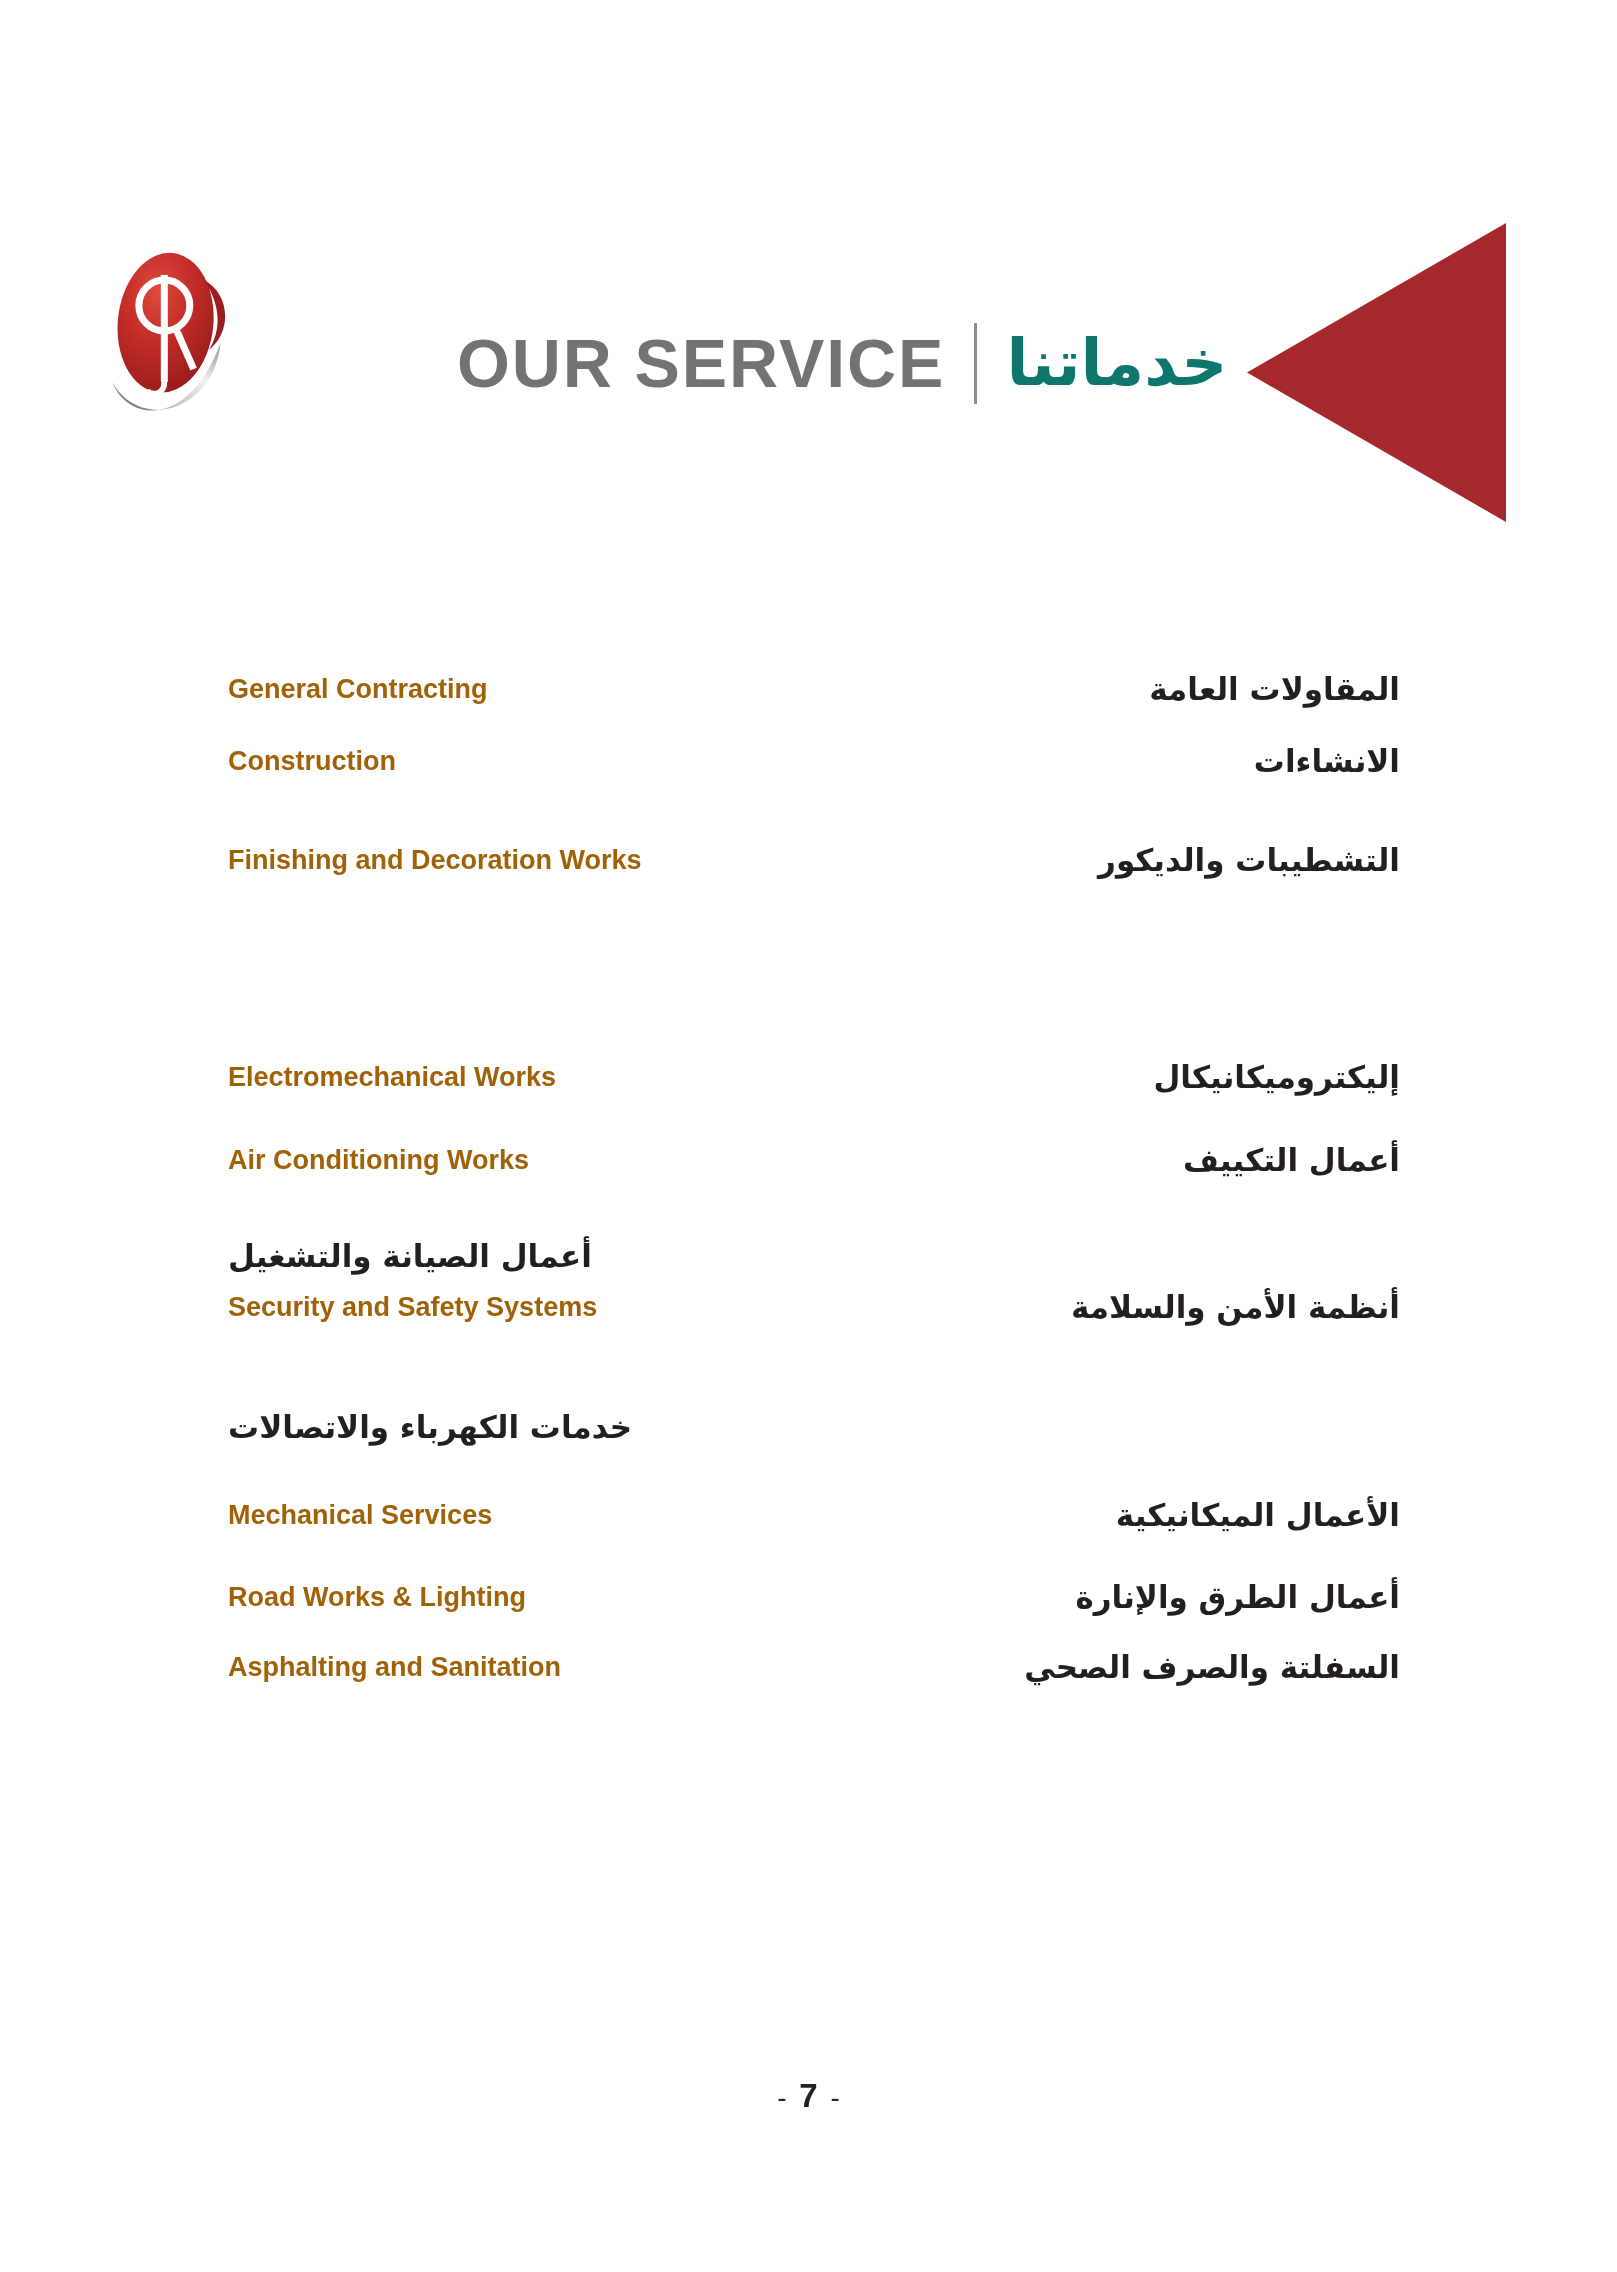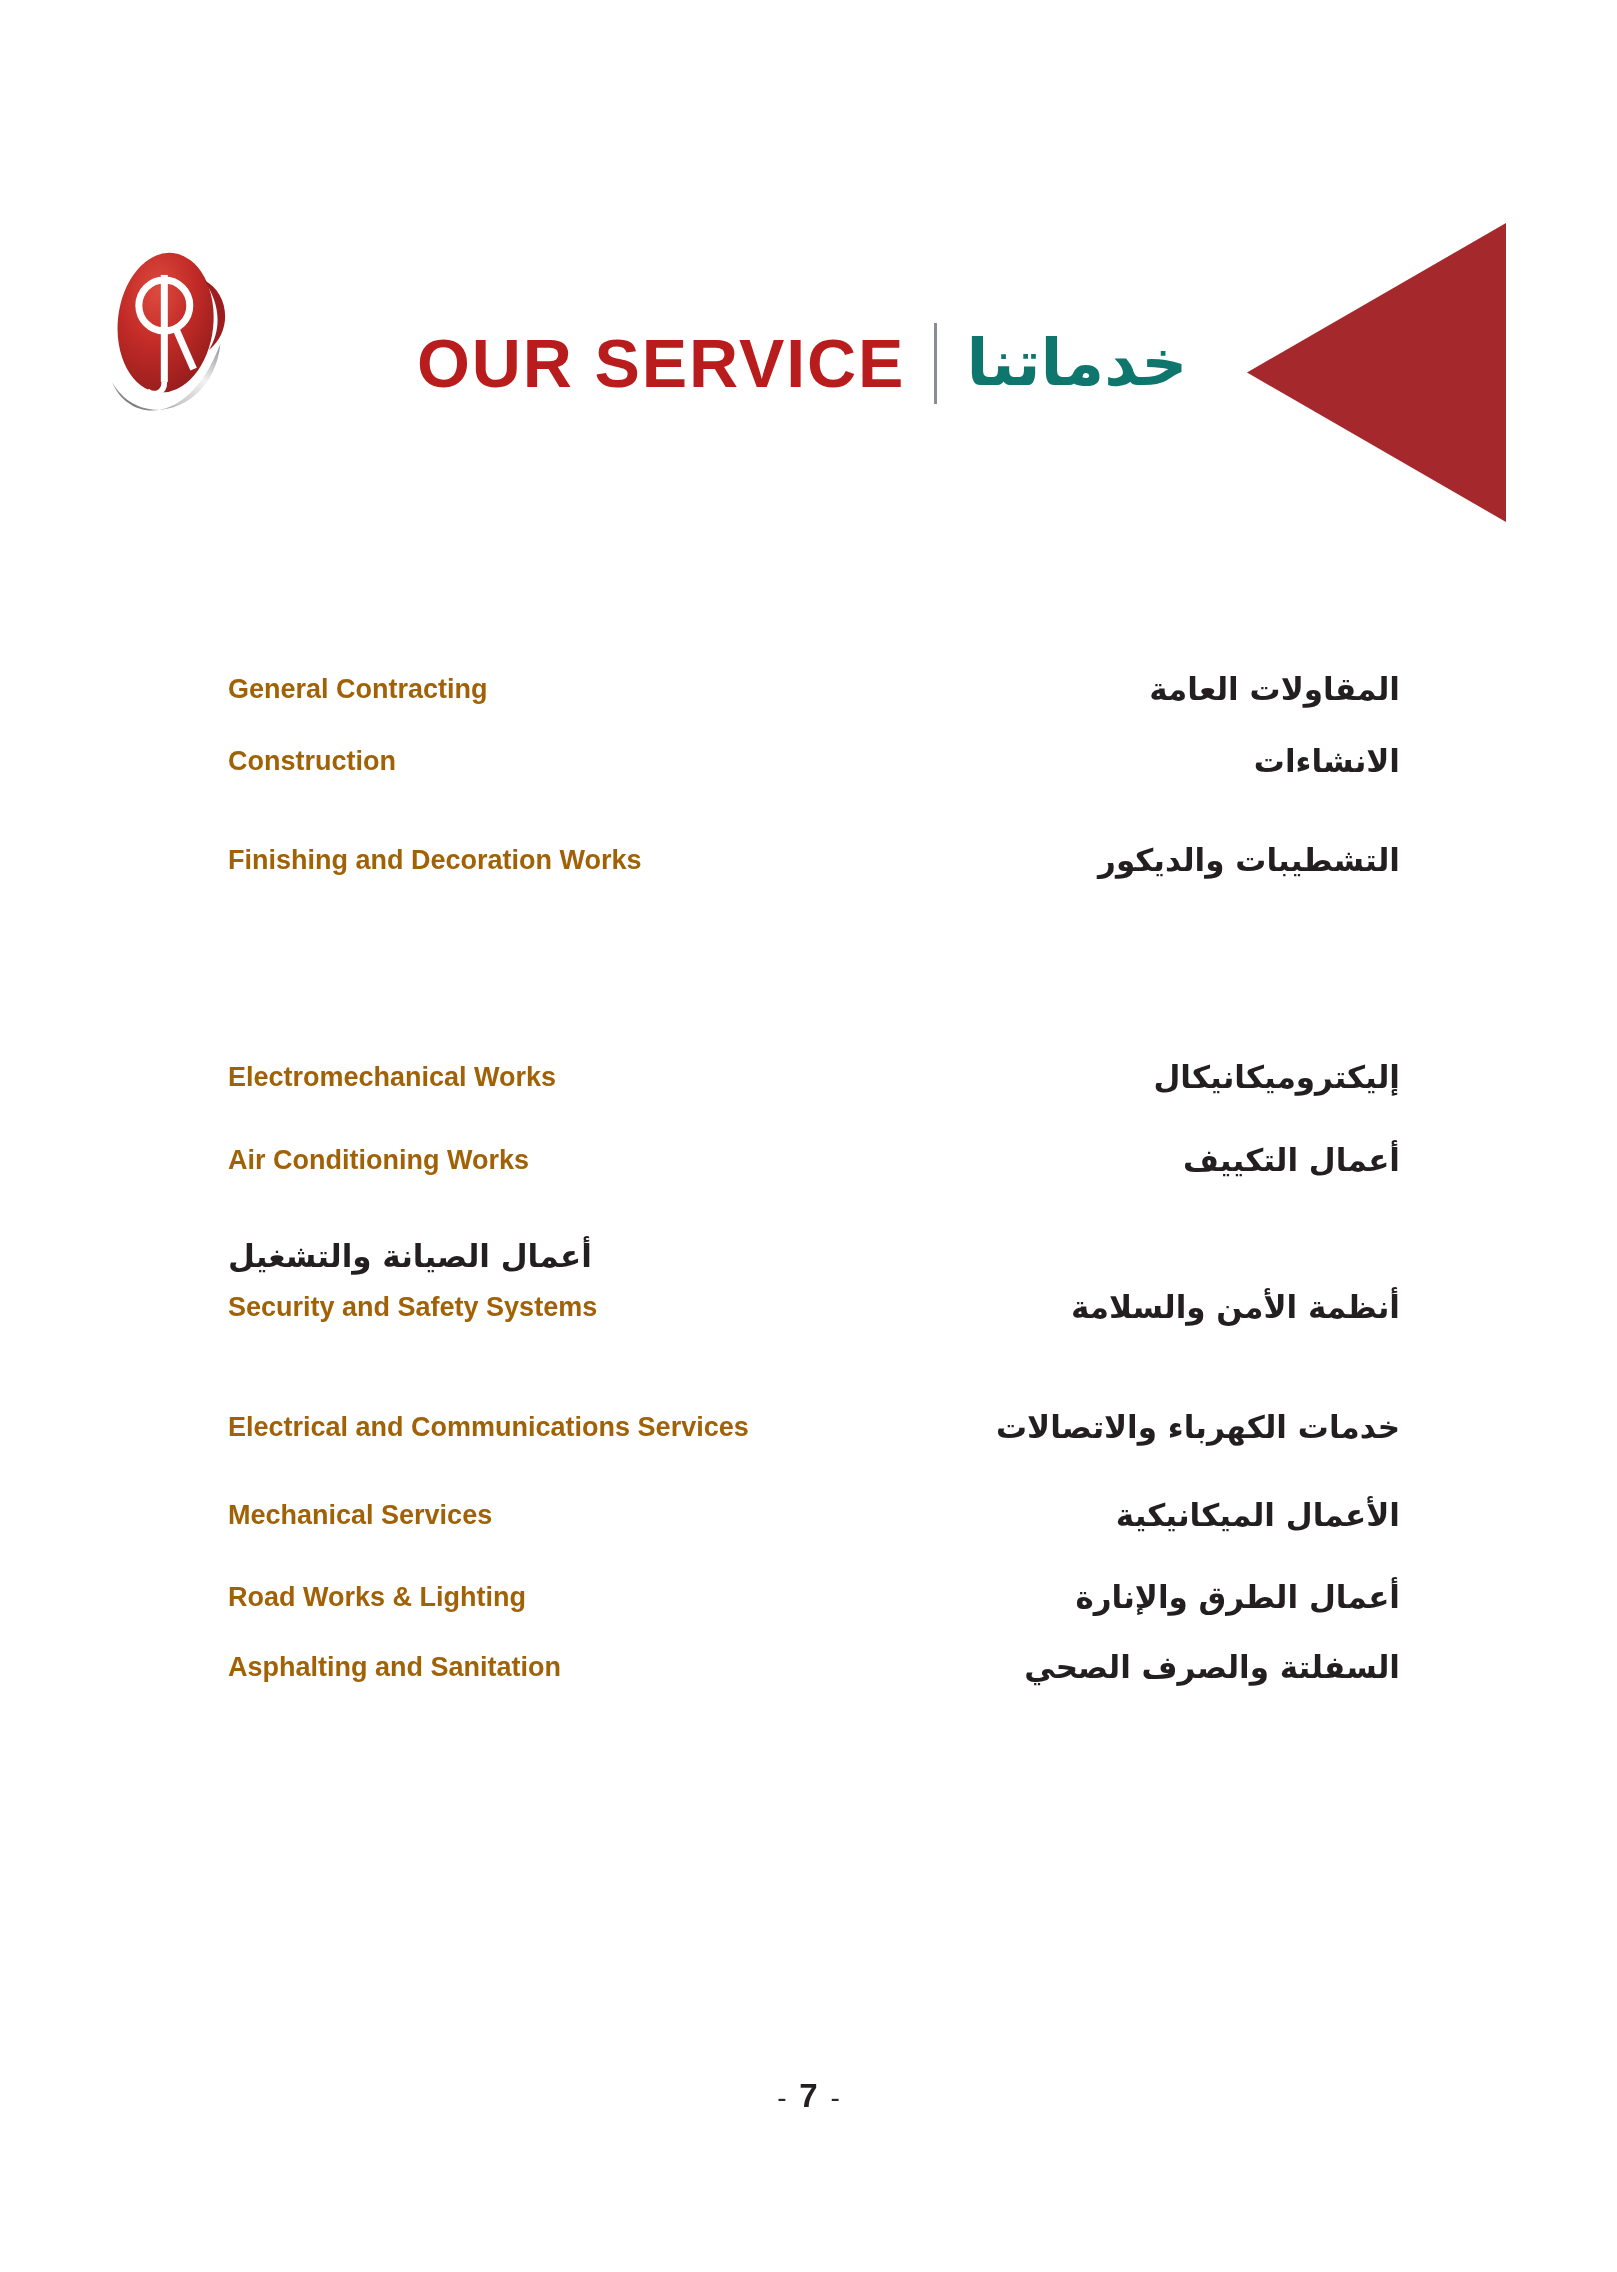--- a/index.html
+++ b/index.html
@@ -11,21 +11,21 @@
   }
 
   
   .logo{position:absolute; left:107px; top:249px; width:121px; height:192px;}
   .hdr{
     position:absolute; left:417px; top:315px; height:96px;
     display:flex; align-items:center; column-gap:29px;
   }
   .hdr-en{
     font-size:68px; font-weight:700; letter-spacing:1.9px;
-    color:#b91c1c; white-space:nowrap;
+    color:#737373; white-space:nowrap;margin-left:40px;
   }
   .hdr-divider{width:3.2px; height:81px; background:#8a8d91;}
   .hdr-ar{
     font-family:"DejaVu Sans", sans-serif; direction:rtl;
     font-size:64px; font-weight:700; color:#0f766e; white-space:nowrap;
   }
   .tri{
     position:absolute; left:1247px; top:223px; width:259px; height:299px;
     background:#a5282c;
     -webkit-clip-path:polygon(100% 0, 100% 100%, 0 50%);
@@ -120,21 +120,20 @@
     <span class="svc-ar">أعمال التكييف</span>
   </div>
   <div class="row" style="top:1237px">
     <span class="svc-ar">أعمال الصيانة والتشغيل</span>
   </div>
   <div class="row" style="top:1288px">
     <span class="svc-en">Security and Safety Systems</span>
     <span class="svc-ar">أنظمة الأمن والسلامة</span>
   </div>
   <div class="row" style="top:1408px">
-    <span class="svc-en">Electrical and Communications Services</span>
     <span class="svc-ar">خدمات الكهرباء والاتصالات</span>
   </div>
   <div class="row" style="top:1496px">
     <span class="svc-en">Mechanical Services</span>
     <span class="svc-ar">الأعمال الميكانيكية</span>
   </div>
   <div class="row" style="top:1578px">
     <span class="svc-en">Road Works &amp; Lighting</span>
     <span class="svc-ar">أعمال الطرق والإنارة</span>
   </div>

